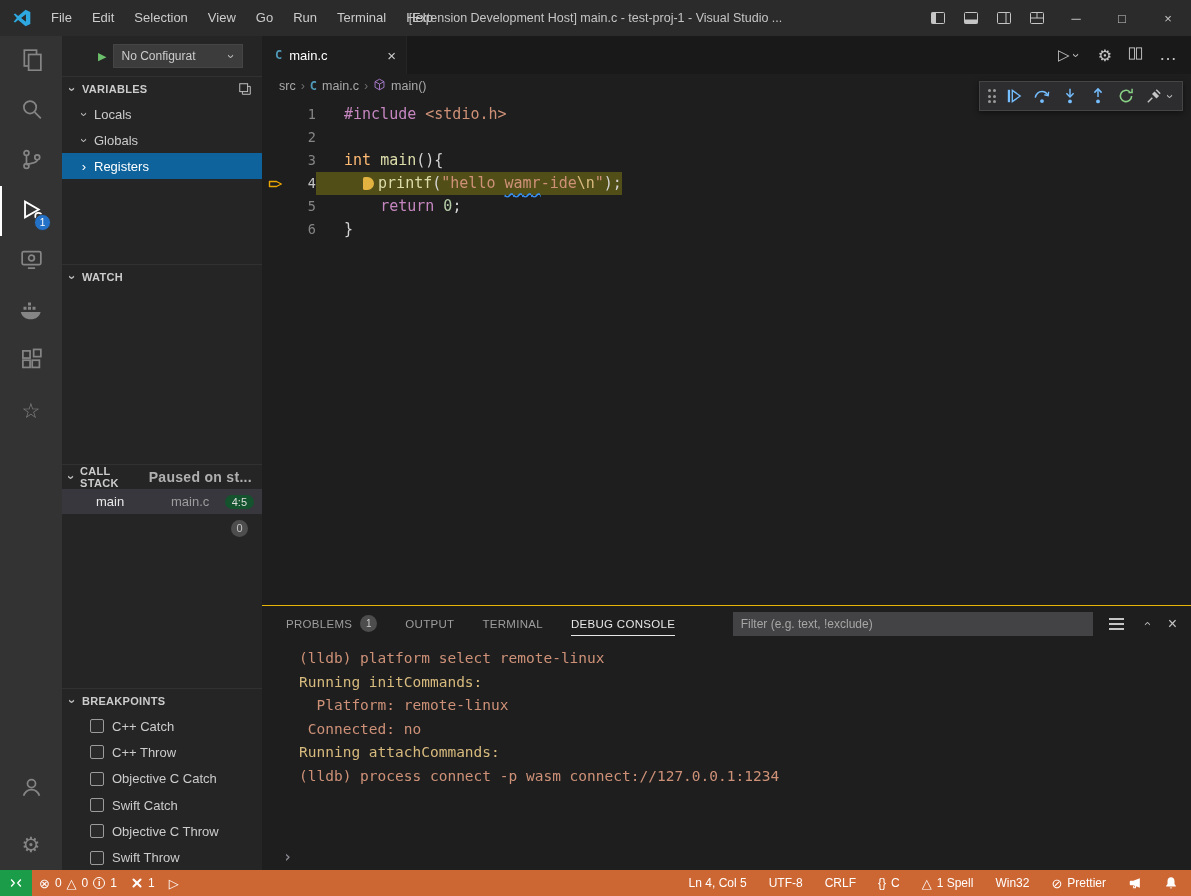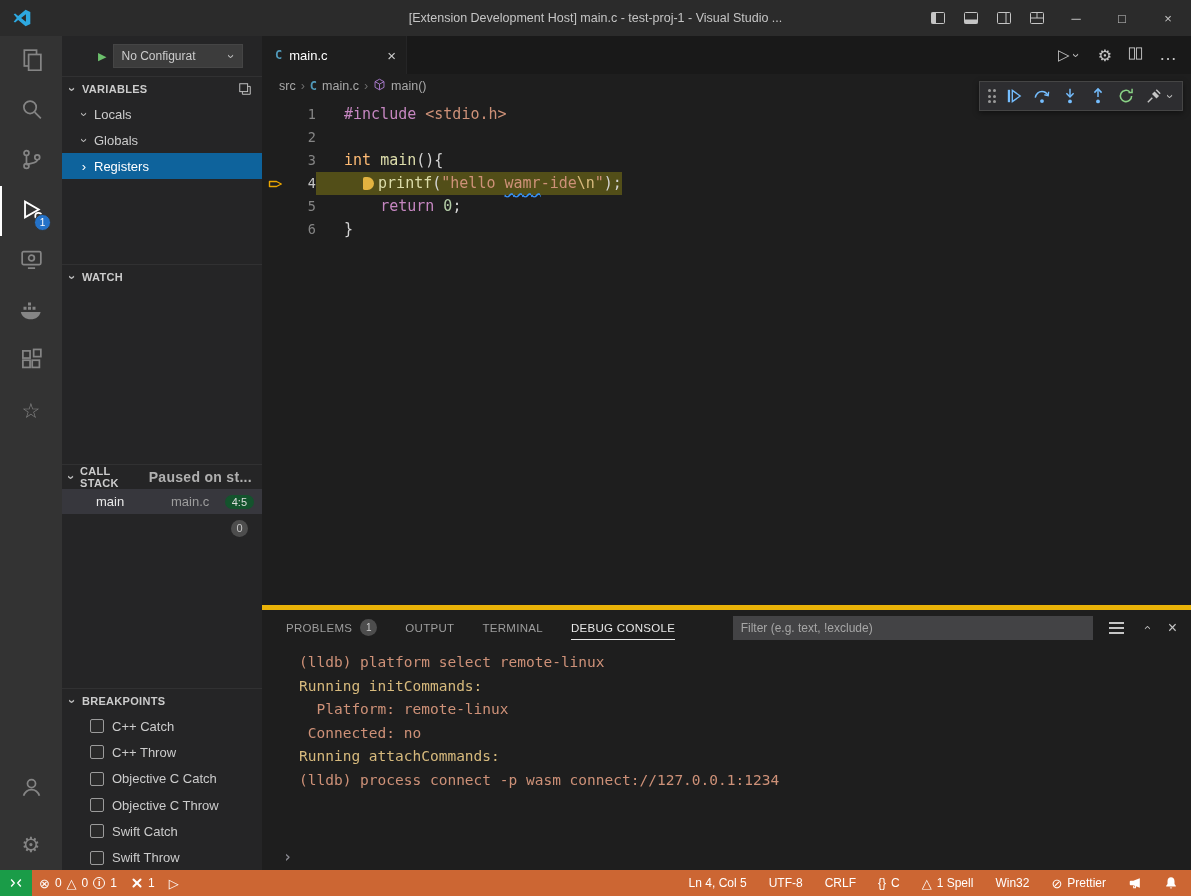--- a/index.html
+++ b/index.html
@@ -99,21 +99,21 @@
   .inline-bp { display: inline-block; width: 11px; height: 13px; background: #e2b340; border-radius: 2px 7px 7px 2px; margin: 0 4px 0 1px; vertical-align: -2px; }
 
   
   .debug-toolbar { position: absolute; top: 45px; right: 8px; height: 30px; background: #2d2d30; border: 1px solid #454545; box-shadow: 0 2px 6px rgba(0,0,0,.45); display: flex; align-items: center; padding: 0 4px; z-index: 5; }
   .dt-btn { width: 28px; height: 28px; display: flex; align-items: center; justify-content: center; }
   .grip { display: grid; grid-template-columns: repeat(2, 3px); gap: 2.5px; margin: 0 4px; }
   .grip i { width: 3px; height: 3px; background: #9a9a9a; border-radius: 50%; }
   .dt-chev { margin-left: -4px; margin-right: 2px; }
 
   
-  .panel { height: 265px; flex: none; border-top: 5px solid #eab308; display: flex; flex-direction: column; background: #1e1e1e; }
+  .panel { height: 265px; flex: none; border-top: 1px solid #eab308; display: flex; flex-direction: column; background: #1e1e1e; }
   .panel-header { height: 35px; flex: none; display: flex; align-items: center; padding: 0 14px 0 24px; }
   .panel-tabs { display: flex; height: 100%; }
   .ptab { margin-right: 28px; font-size: 11.5px; color: #9d9d9d; letter-spacing: 0.3px; height: 100%; display: flex; align-items: center; gap: 8px; position: relative; }
   .ptab.active { color: #e7e7e7; }
   .ptab.active::after { content: ""; position: absolute; bottom: 5px; left: 0; right: 0; height: 1px; background: #e7e7e7; }
   .ptab-badge { background: #4d4d4d; color: #cccccc; border-radius: 50%; width: 17px; height: 17px; font-size: 10px; display: flex; align-items: center; justify-content: center; }
   .panel-filter { margin-left: auto; width: 360px; height: 24px; background: #434345; border: none; color: #cccccc; padding: 0 8px; font-size: 12px; outline: none; font-family: "Liberation Sans", sans-serif; }
   .panel-filter::placeholder { color: #a6a6a6; }
   .panel-icons { display: flex; gap: 16px; margin-left: 16px; align-items: center; color: #c5c5c5; }
   .lines-ico { width: 15px; display: flex; flex-direction: column; gap: 3px; }
@@ -143,20 +143,30 @@
 <body>
 
 <div class="app">
 
   <div class="titlebar">
     <span class="logo">
       <svg width="18" height="18" viewBox="0 0 16 16">
           <path d="M11.2.6 4.6 6.2 1.9 4.1l-1.3.6 2.8 3.3-2.8 3.3 1.3.6 2.7-2.1 6.6 5.6 4.2-2V2.6L11.2.6zm.3 4.1v6.6L7.2 8l4.3-3.3z" fill="#2da8e0"></path>
         </svg>
     </span>
+    <div style="display:flex">
+        <div class="menu-item">File</div>
+        <div class="menu-item">Edit</div>
+        <div class="menu-item">Selection</div>
+        <div class="menu-item">View</div>
+        <div class="menu-item">Go</div>
+        <div class="menu-item">Run</div>
+        <div class="menu-item">Terminal</div>
+        <div class="menu-item">Help</div>
+      </div>
     <div class="win-title">[Extension Development Host] main.c - test-proj-1 - Visual Studio ...</div>
     <div class="win-controls">
       <span class="wc">
           <svg width="16" height="16" viewBox="0 0 16 16">
             <rect x="1.5" y="2.5" width="13" height="11" rx="1"></rect>
             <rect x="1.5" y="2.5" width="4.5" height="11" fill="#c5c5c5" stroke="none"></rect>
           </svg>
         </span>
       <span class="wc">
           <svg width="16" height="16" viewBox="0 0 16 16">
@@ -322,25 +332,25 @@
             <div class="bp-row">
               <span class="checkbox"></span>
               <span>C++ Throw</span>
             </div>
             <div class="bp-row">
               <span class="checkbox"></span>
               <span>Objective C Catch</span>
             </div>
             <div class="bp-row">
               <span class="checkbox"></span>
-              <span>Objective C Throw</span>
+              <span>Swift Catch</span>
             </div>
             <div class="bp-row">
               <span class="checkbox"></span>
-              <span>Swift Catch</span>
+              <span>Objective C Throw</span>
             </div>
             <div class="bp-row">
               <span class="checkbox"></span>
               <span>Swift Throw</span>
             </div>
           </div>
       </div>
     </div>
 
     <div class="editor-pane">

